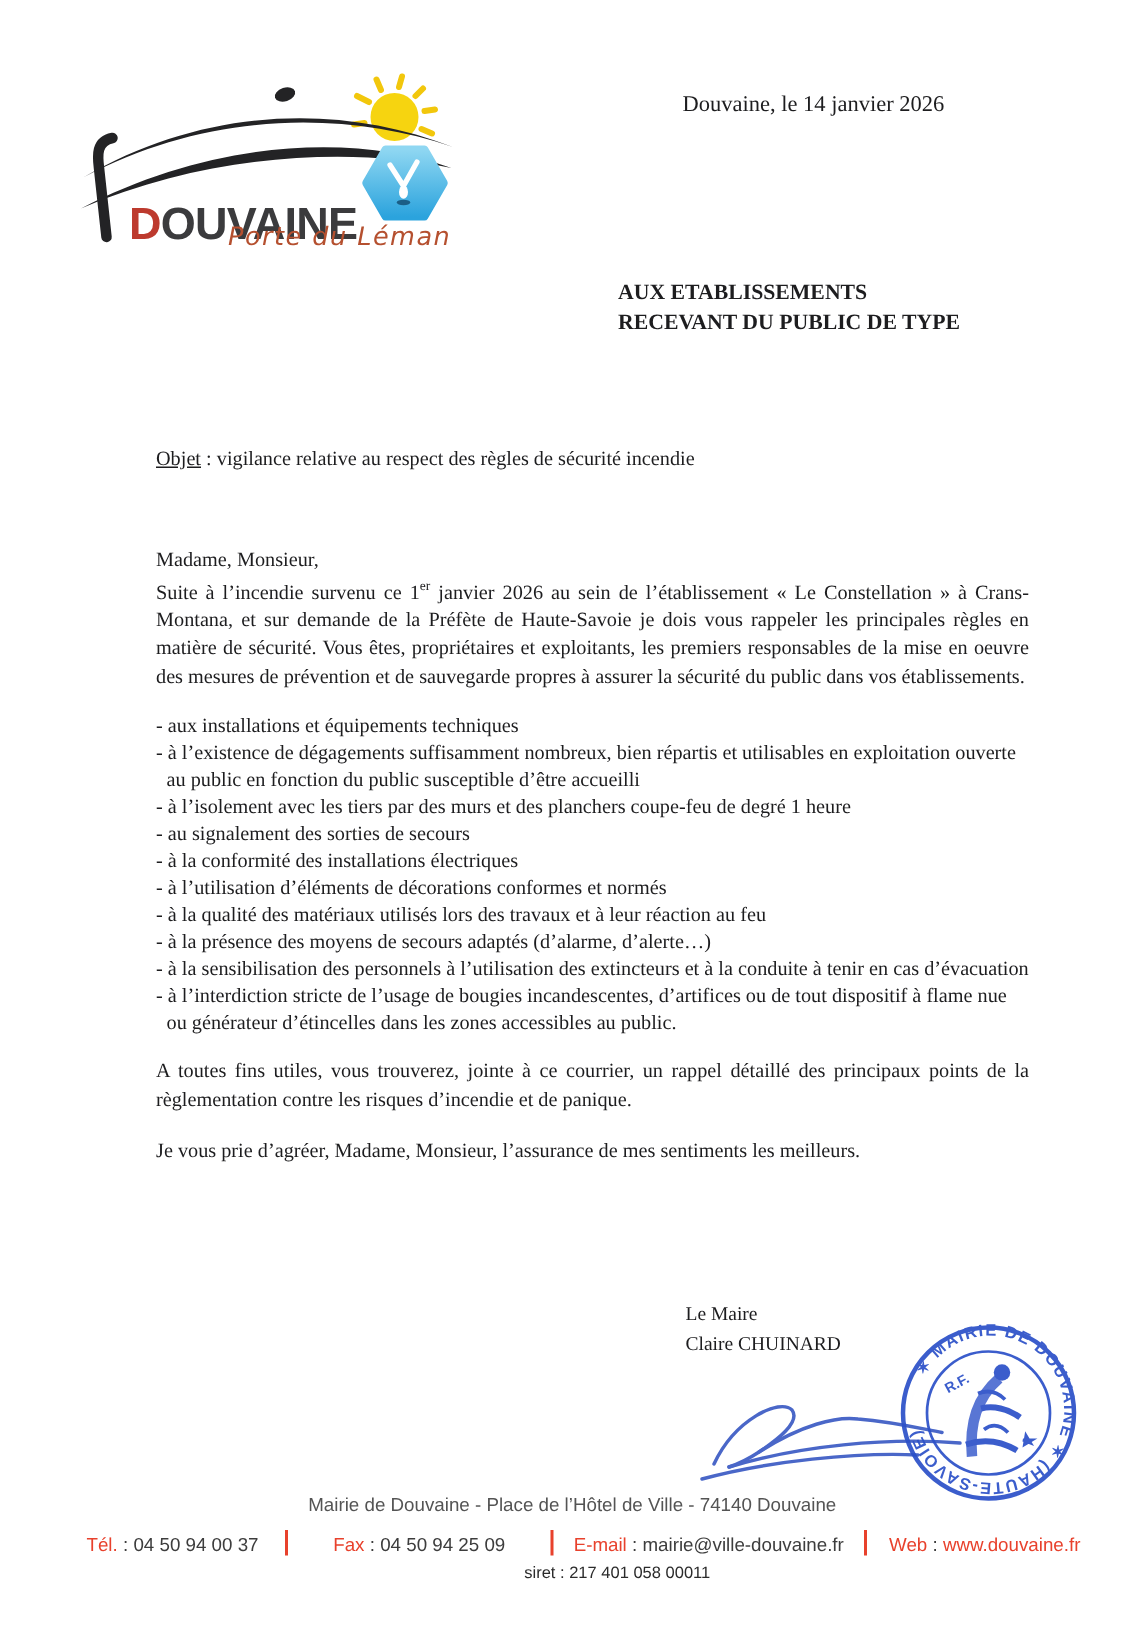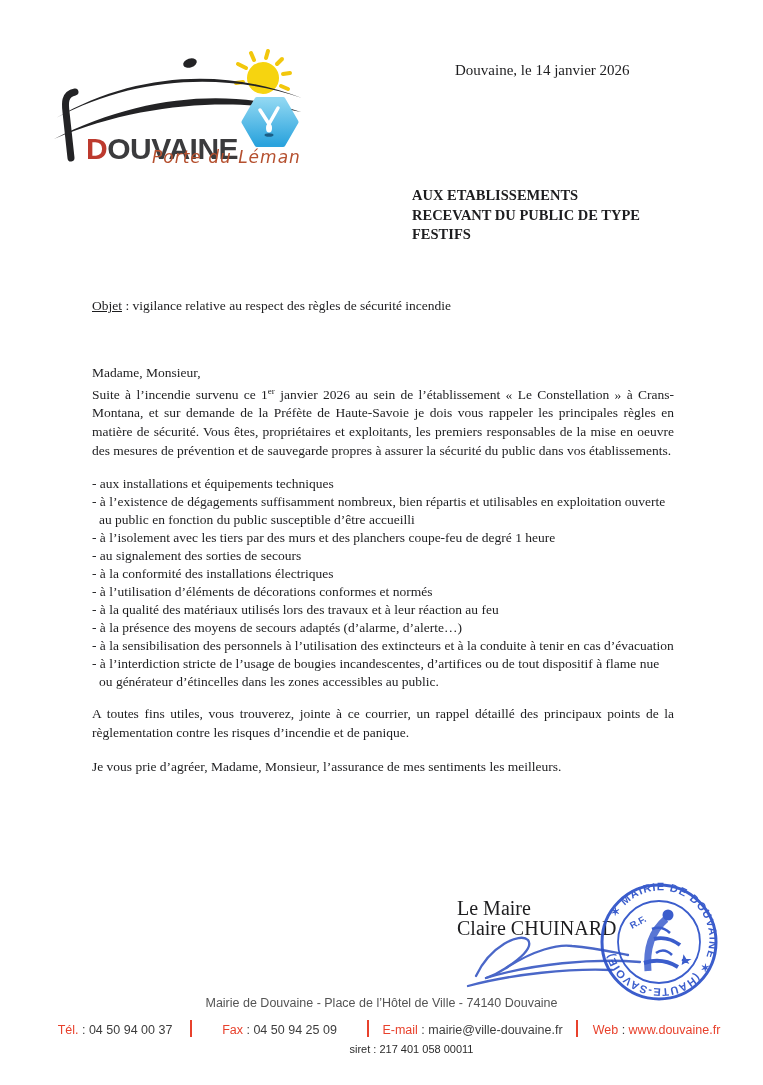--- a/index.html
+++ b/index.html
@@ -5,33 +5,33 @@
   html,body{margin:0;padding:0;background:#fff;}
   .page{position:relative;width:763px;height:1085px;background:#ffffff;overflow:hidden;
         font-family:"Liberation Serif",serif;color:#1d1d1f;}
 
   
   .logo{position:absolute;left:50px;top:42px;width:260px;height:125px;}
   .date{position:absolute;left:455px;top:62px;font-size:15px;}
   .recipient{position:absolute;left:412px;top:186px;font-weight:bold;font-size:14.5px;line-height:19.5px;}
 
   
-  .content{position:absolute;left:92px;top:297px;width:582px;font-size:13.5px;line-height:18.8px;}
+  .content{position:absolute;left:104px;top:297px;width:582px;font-size:13.5px;line-height:18.8px;}
   .objet .lbl{text-decoration:underline;}
   .salutation{margin-top:48px;}
   .p1{margin-top:3px;text-align:justify;}
   .p1 sup{font-size:9px;line-height:0;}
   .p2{margin-top:24px;text-align:justify;}
   ul.bullets{margin:14px 0 0 0;padding:0;list-style:none;line-height:18px;}
   ul.bullets li{padding-left:7px;text-indent:-7px;}
   .closing1{margin-top:14px;text-align:justify;}
   .closing2{margin-top:16px;}
 
   
-  .sig-text{position:absolute;left:457px;top:898px;font-size:20px;line-height:20px;font-family:Liberation Serif, serif;}
+  .sig-text{position:absolute;left:457px;top:866px;font-size:13px;line-height:20px;font-family:Liberation Serif, serif;}
   .sig-svg{position:absolute;left:462px;top:924px;z-index:1;}
   .stamp{position:absolute;left:596px;top:879px;z-index:2;}
 
   
   .f-address{position:absolute;top:996px;left:0;width:100%;text-align:center;
              font-family:"Liberation Sans",sans-serif;font-size:12.5px;color:#545454;}
   .f-contacts{position:absolute;top:1015px;left:40px;right:28px;height:22px;display:flex;align-items:flex-end;
               font-family:"Liberation Sans",sans-serif;font-size:12.5px;color:#3d3d3d;}
   .f-cell{display:flex;justify-content:center;white-space:nowrap;}
   .c1{flex:0 0 150px;} .c2{flex:0 0 175px;} .c3{flex:0 0 207px;} .c4{flex:1;}
@@ -85,21 +85,20 @@
     </g>
 
     <text x="102" y="121" font-family="DejaVu Sans, sans-serif" font-style="italic" font-size="17" letter-spacing="1" fill="#b5502f">Porte du Léman</text>
   </svg>
 
   <div class="date">Douvaine, le 14 janvier 2026</div>
 
   <div class="recipient">
     <div>AUX ETABLISSEMENTS</div>
     <div>RECEVANT DU PUBLIC DE TYPE</div>
-    <div>FESTIFS</div>
   </div>
 
   <div class="content">
     <div class="objet"><span class="lbl">Objet</span><span> : vigilance relative au respect des règles de sécurité incendie</span></div>
 
     <div class="salutation">Madame, Monsieur,</div>
 
     <div class="p1"><span>Suite à l’incendie survenu ce 1</span><sup>er</sup><span> janvier 2026 au sein de l’établissement « Le Constellation » à Crans-Montana, et sur demande de la Préfète de Haute-Savoie je dois vous rappeler les principales règles en matière de sécurité. Vous êtes, propriétaires et exploitants, les premiers responsables de la mise en oeuvre des mesures de prévention et de sauvegarde propres à assurer la sécurité du public dans vos établissements.</span></div>
 
 

